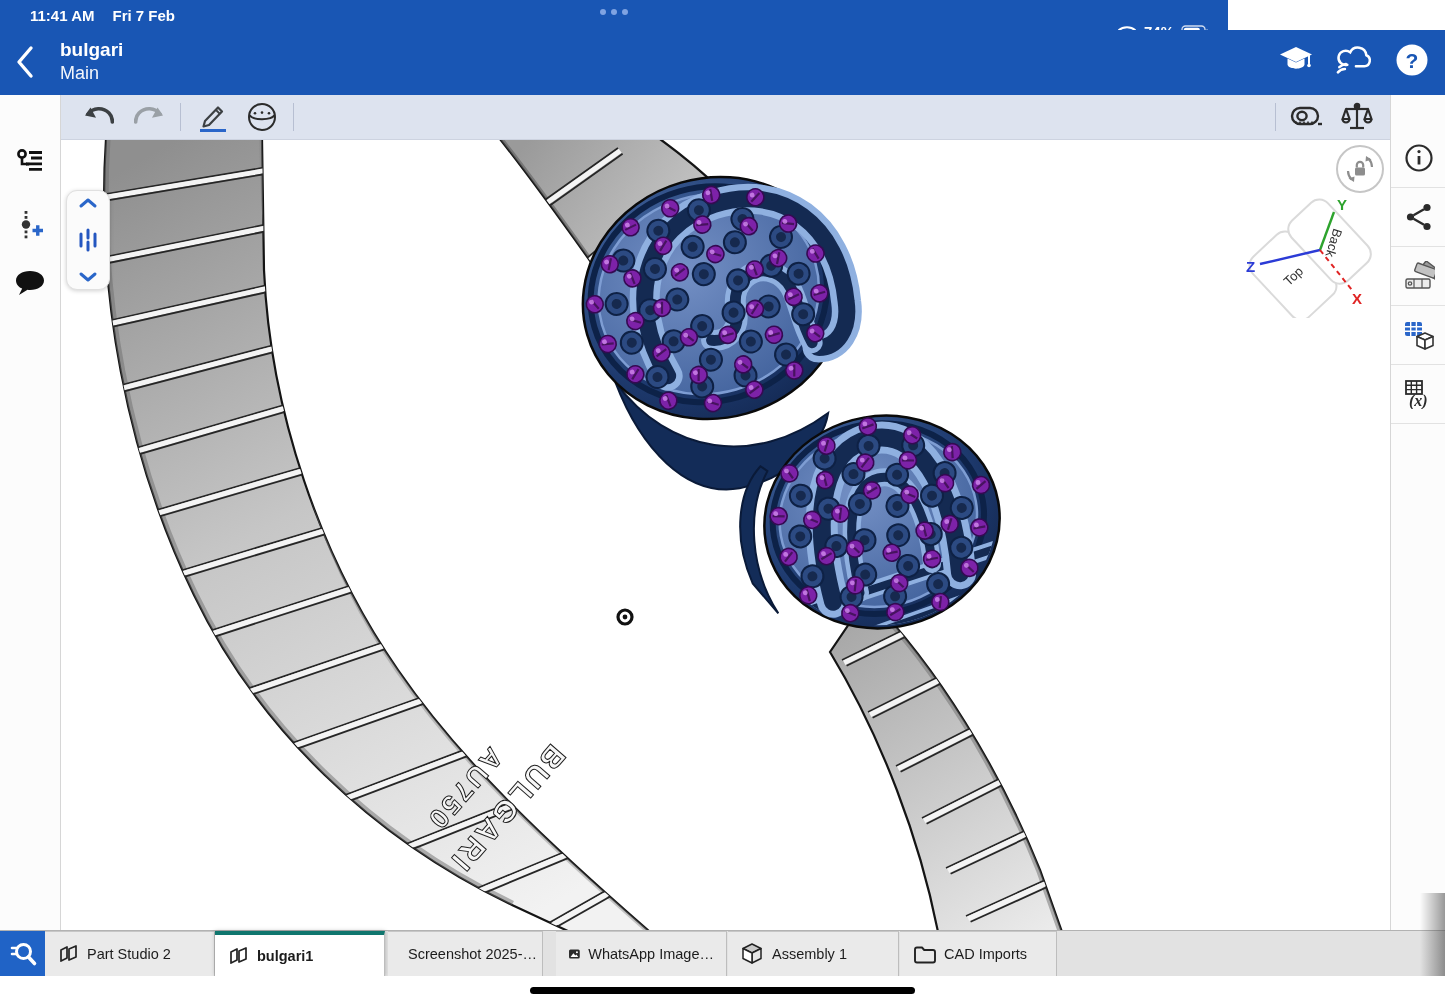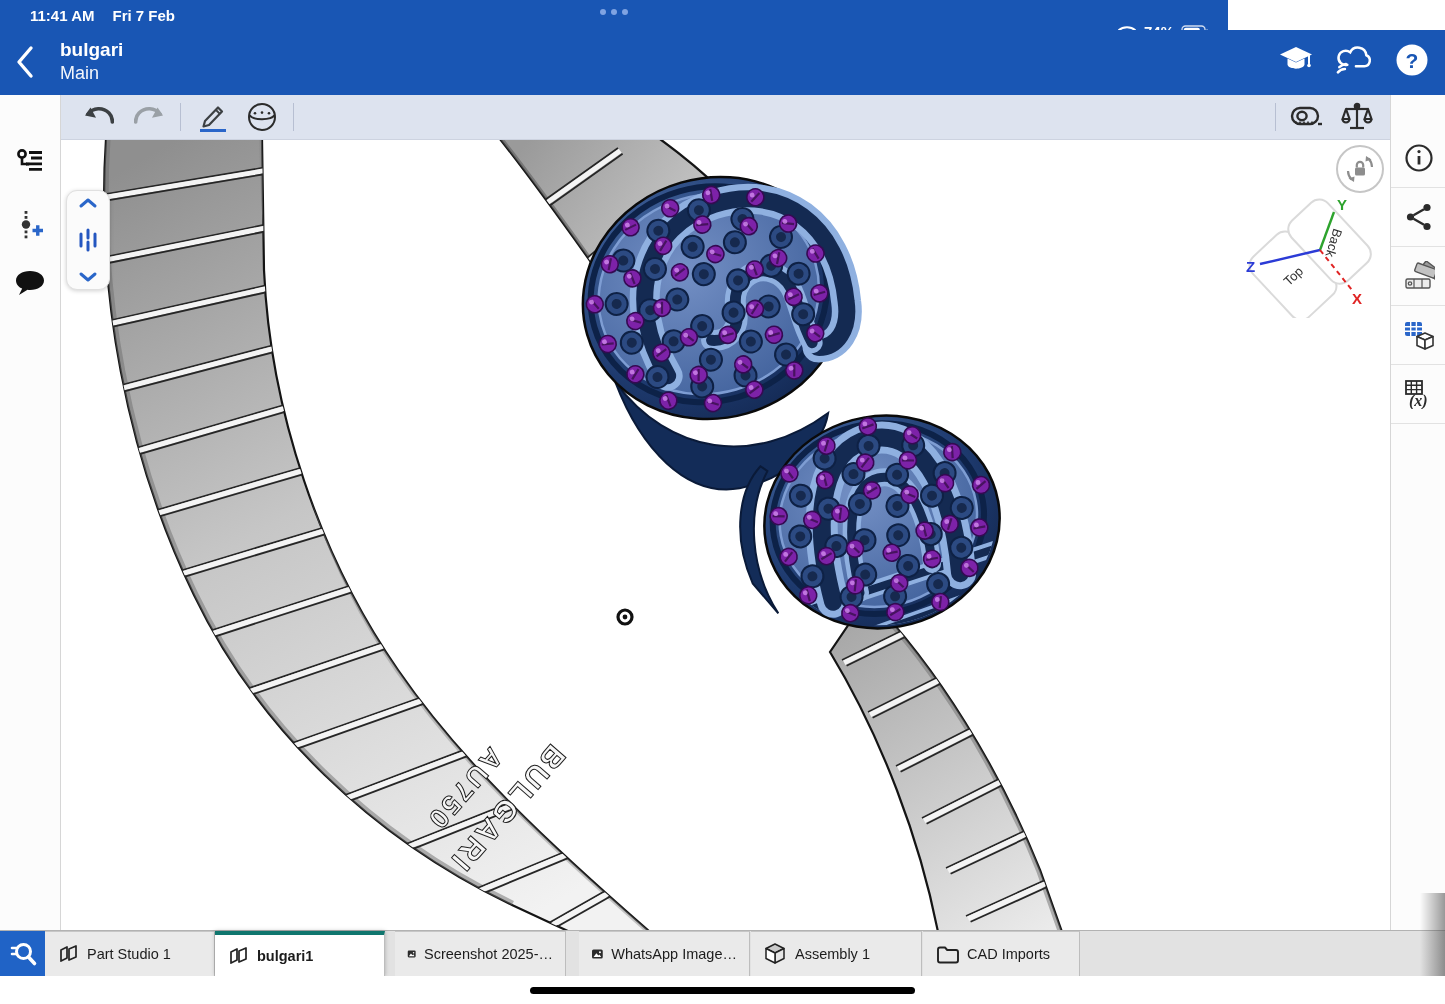--- a/index.html
+++ b/index.html
@@ -778,33 +778,33 @@
       <circle cx="15.5" cy="11.5" r="7" stroke-width="3"></circle>
       <path d="M20.5 17 L26.5 23.5" stroke-width="3.6"></path>
     </svg>
   </div>
 
   <div class="tab" style="width:170px">
     <svg width="22" height="22" viewBox="0 0 22 22" fill="none" stroke="#222" stroke-width="1.7" stroke-linejoin="round">
       <path d="M4 7 L10 4 V15 L4 18 Z"></path>
         <path d="M12 6 L19 3 V14 L12 17 Z"></path>
     </svg>
-    <span>Part Studio 1</span>
+    <span>Part Studio 2</span>
   </div>
 
   <div class="tab active" style="width:170px">
     <svg width="22" height="22" viewBox="0 0 22 22" fill="none" stroke="#222" stroke-width="1.7" stroke-linejoin="round">
       <path d="M4 7 L10 4 V15 L4 18 Z"></path>
         <path d="M12 6 L19 3 V14 L12 17 Z"></path>
     </svg>
     <span>bulgari1</span>
   </div>
 
 
-  <div class="tab" style="width:171px;margin-left:10px">
+  <div class="tab" style="width:155px;margin-left:3px">
     <svg width="24" height="22" viewBox="0 0 24 22">
       <rect x="2" y="2" width="21" height="18" rx="3" fill="#2b2b2b"></rect>
       <circle cx="17.5" cy="7.5" r="2" fill="#fff"></circle>
       <path d="M5 17 L10.5 9.5 L14.5 14 L16.5 11.8 L20 17 Z" fill="#fff"></path>
     </svg>
     <span>Screenshot 2025-…</span>
   </div>
 
   <div class="tab" style="width:171px;margin-left:13px">
     <svg width="24" height="22" viewBox="0 0 24 22">

